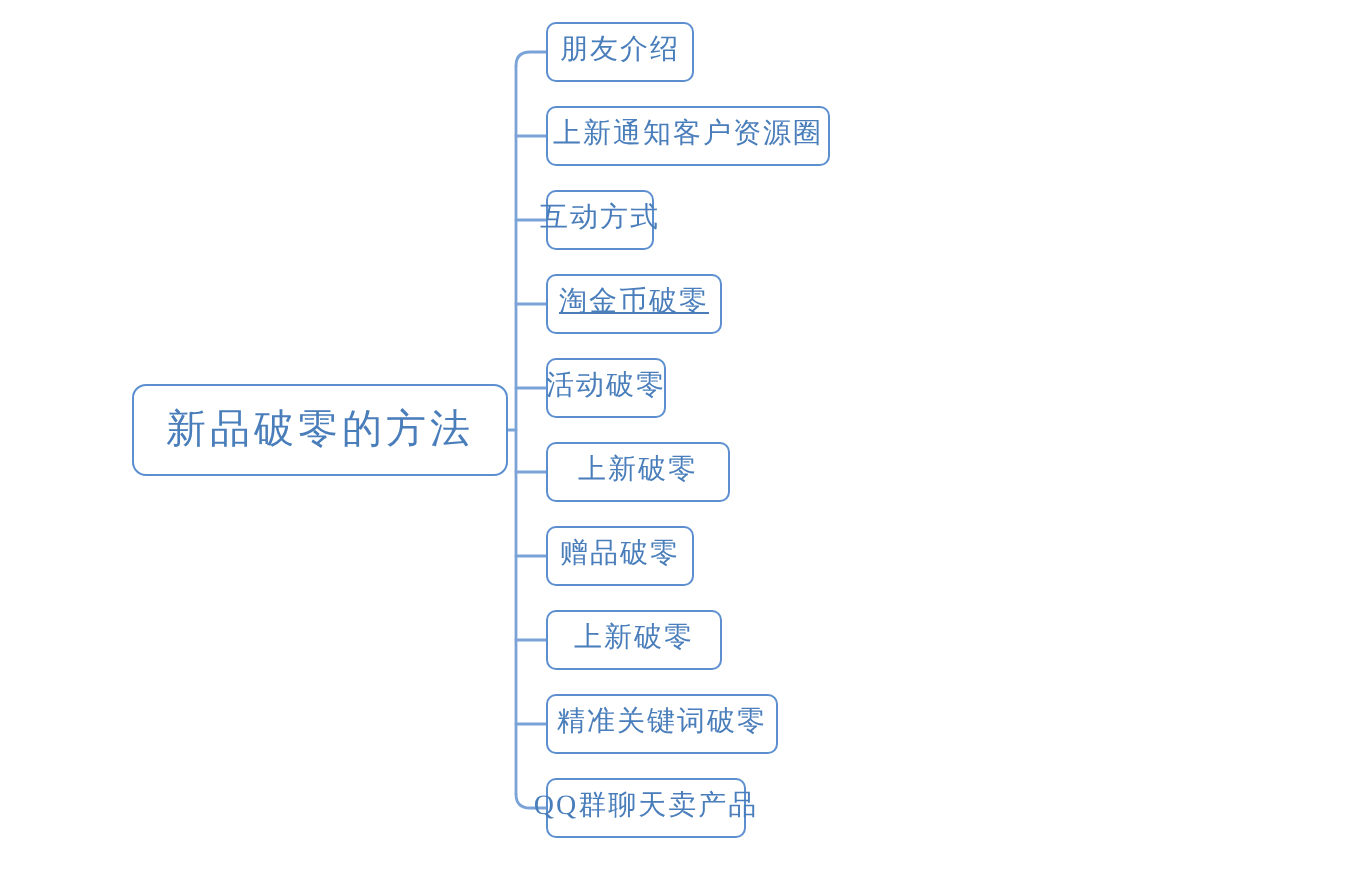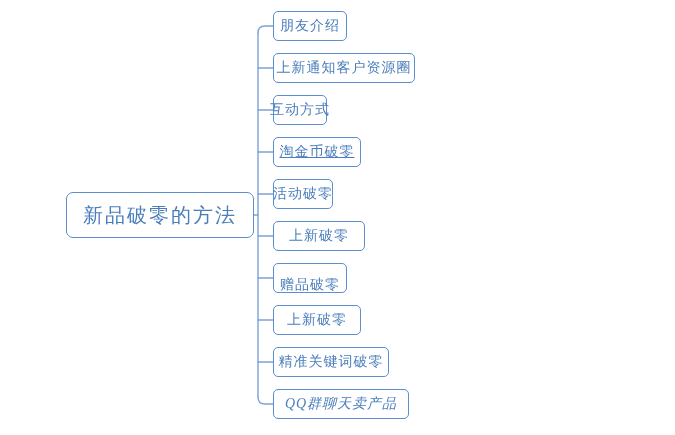--- a/index.html
+++ b/index.html
@@ -97,27 +97,27 @@
       </div>
       <div class="node node-child" style="top: 137px; width: 88px; text-decoration: underline;">
         <span class="node-label">淘金币破零</span>
       </div>
       <div class="node node-child" style="top: 179px; width: 60px;">
         <span class="node-label">活动破零</span>
       </div>
       <div class="node node-child" style="top: 221px; width: 92px;">
         <span class="node-label">上新破零</span>
       </div>
-      <div class="node node-child" style="top: 263px; width: 74px; align-items: flex-end;">
+      <div class="node node-child" style="top: 263px; width: 74px;">
         <span class="node-label">赠品破零</span>
       </div>
       <div class="node node-child" style="top: 305px; width: 88px;">
         <span class="node-label">上新破零</span>
       </div>
       <div class="node node-child" style="top: 347px; width: 116px;">
         <span class="node-label">精准关键词破零</span>
       </div>
-      <div class="node node-child" style="top: 389px; width: 136px; font-style: italic;">
+      <div class="node node-child" style="top: 389px; width: 100px;">
         <span class="node-label">QQ群聊天卖产品</span>
       </div>
     </div>
 
 </div>
 
 </body></html>

